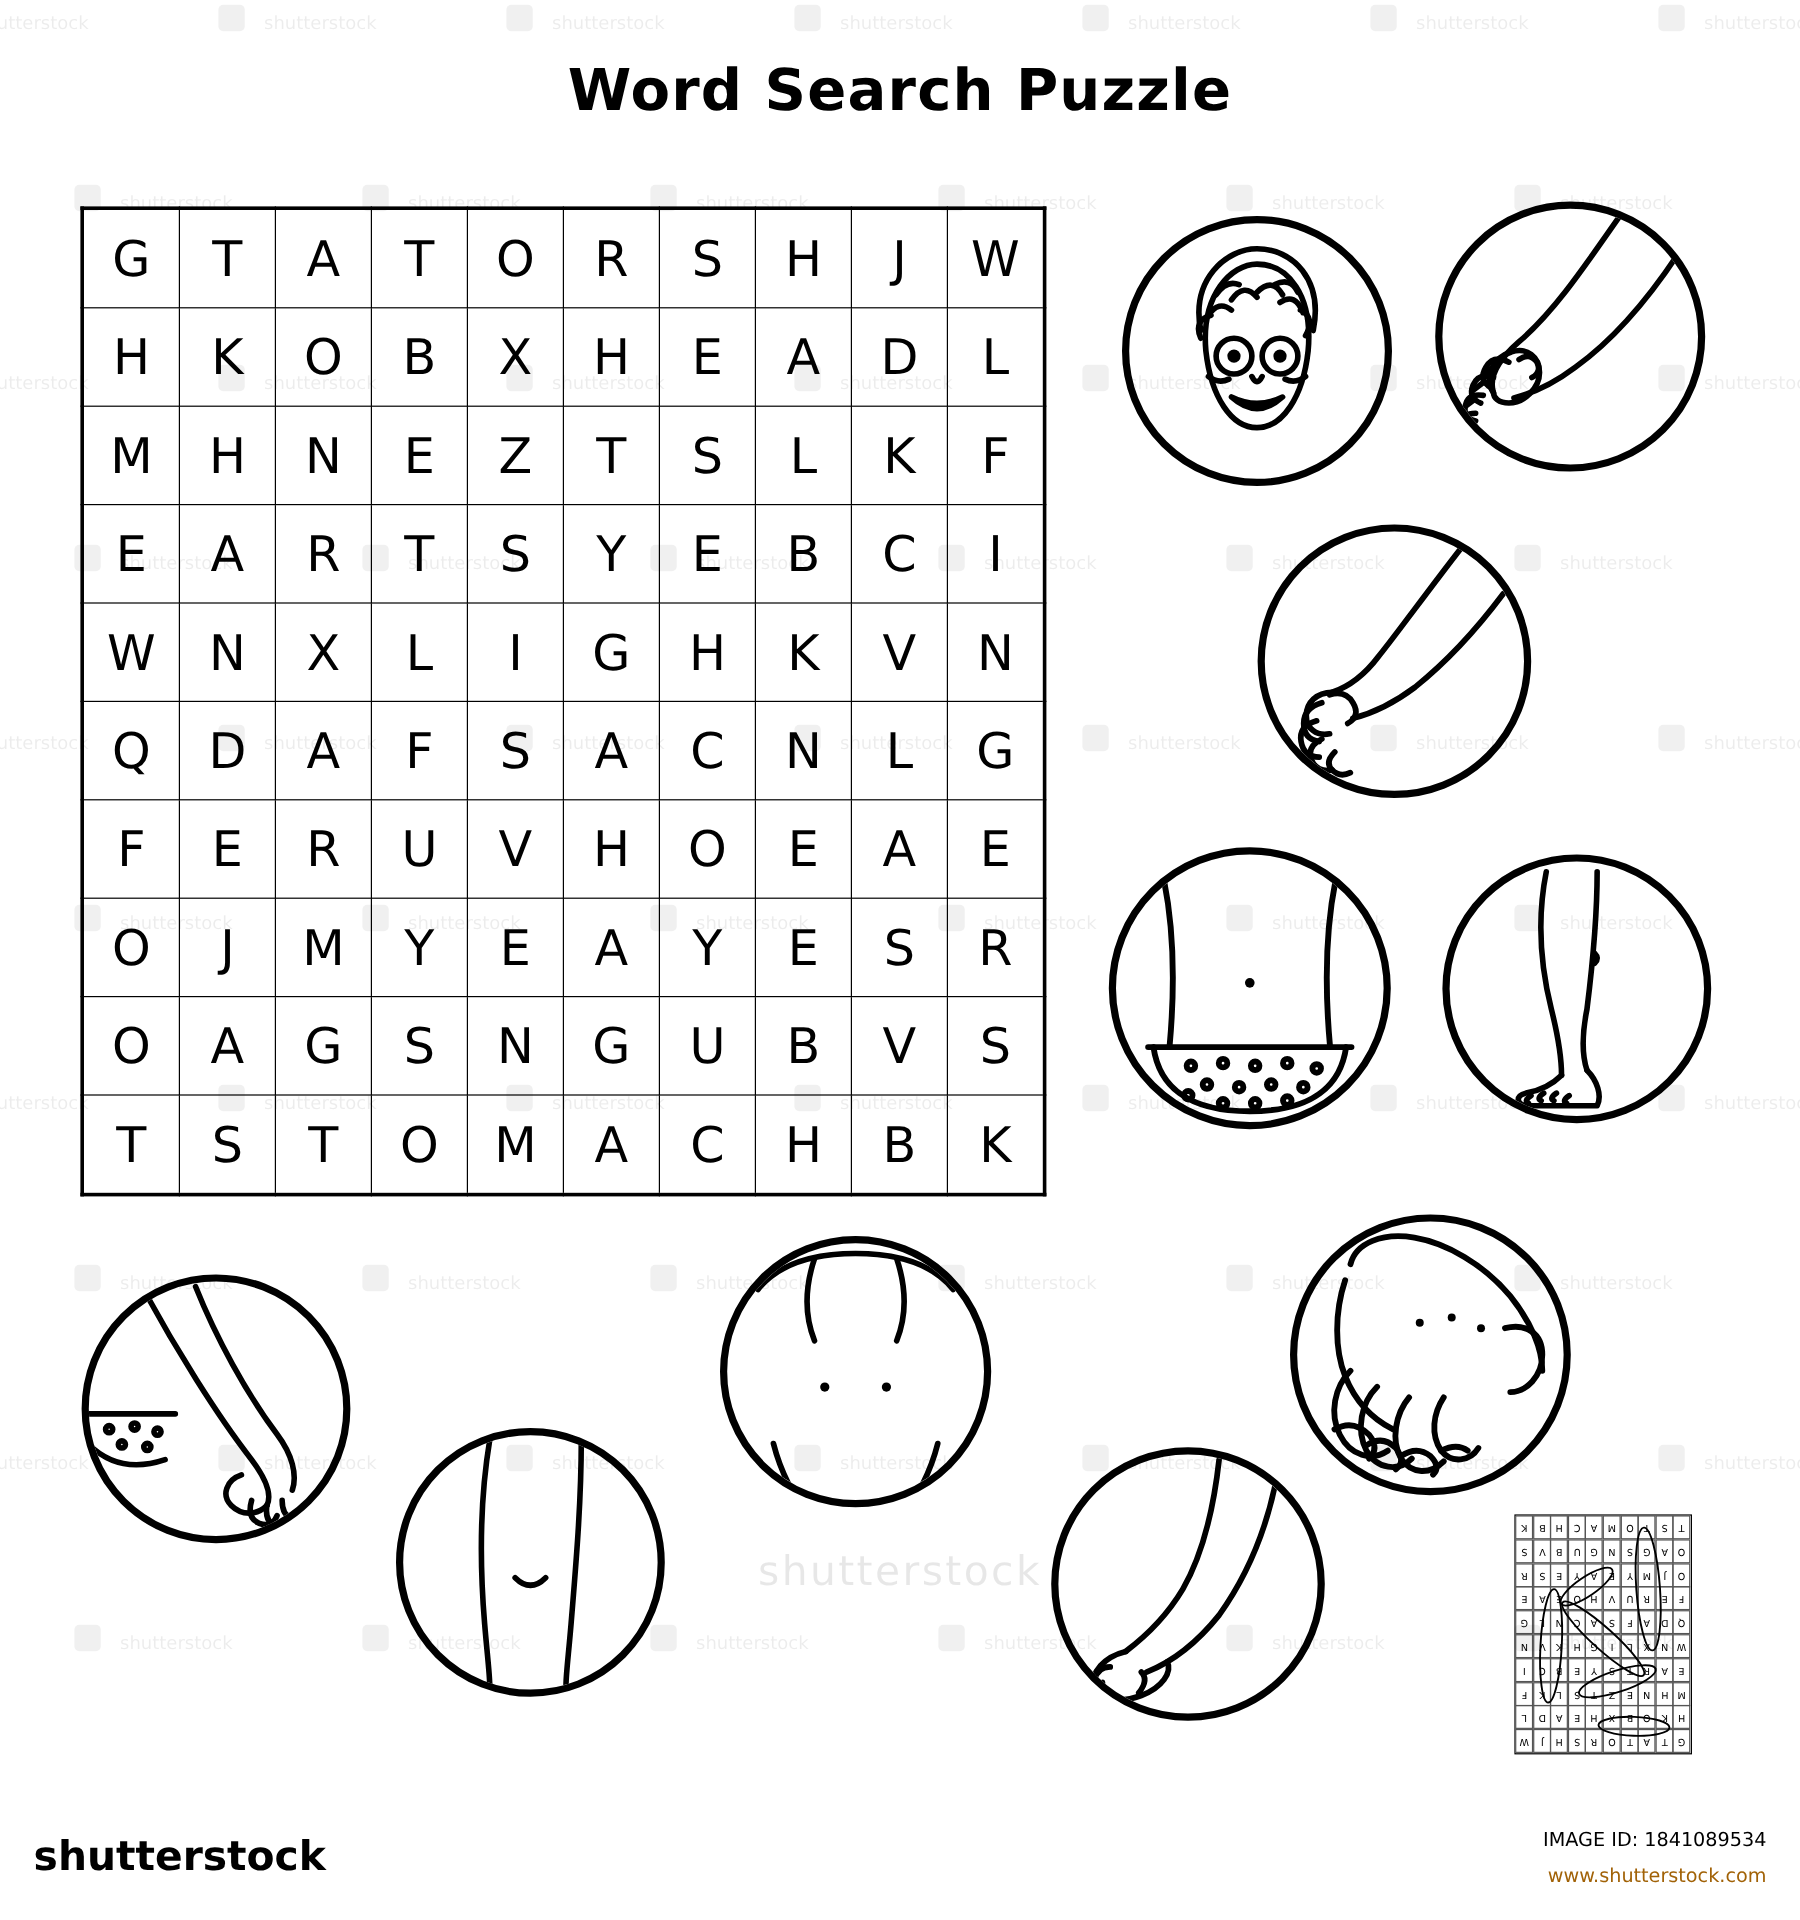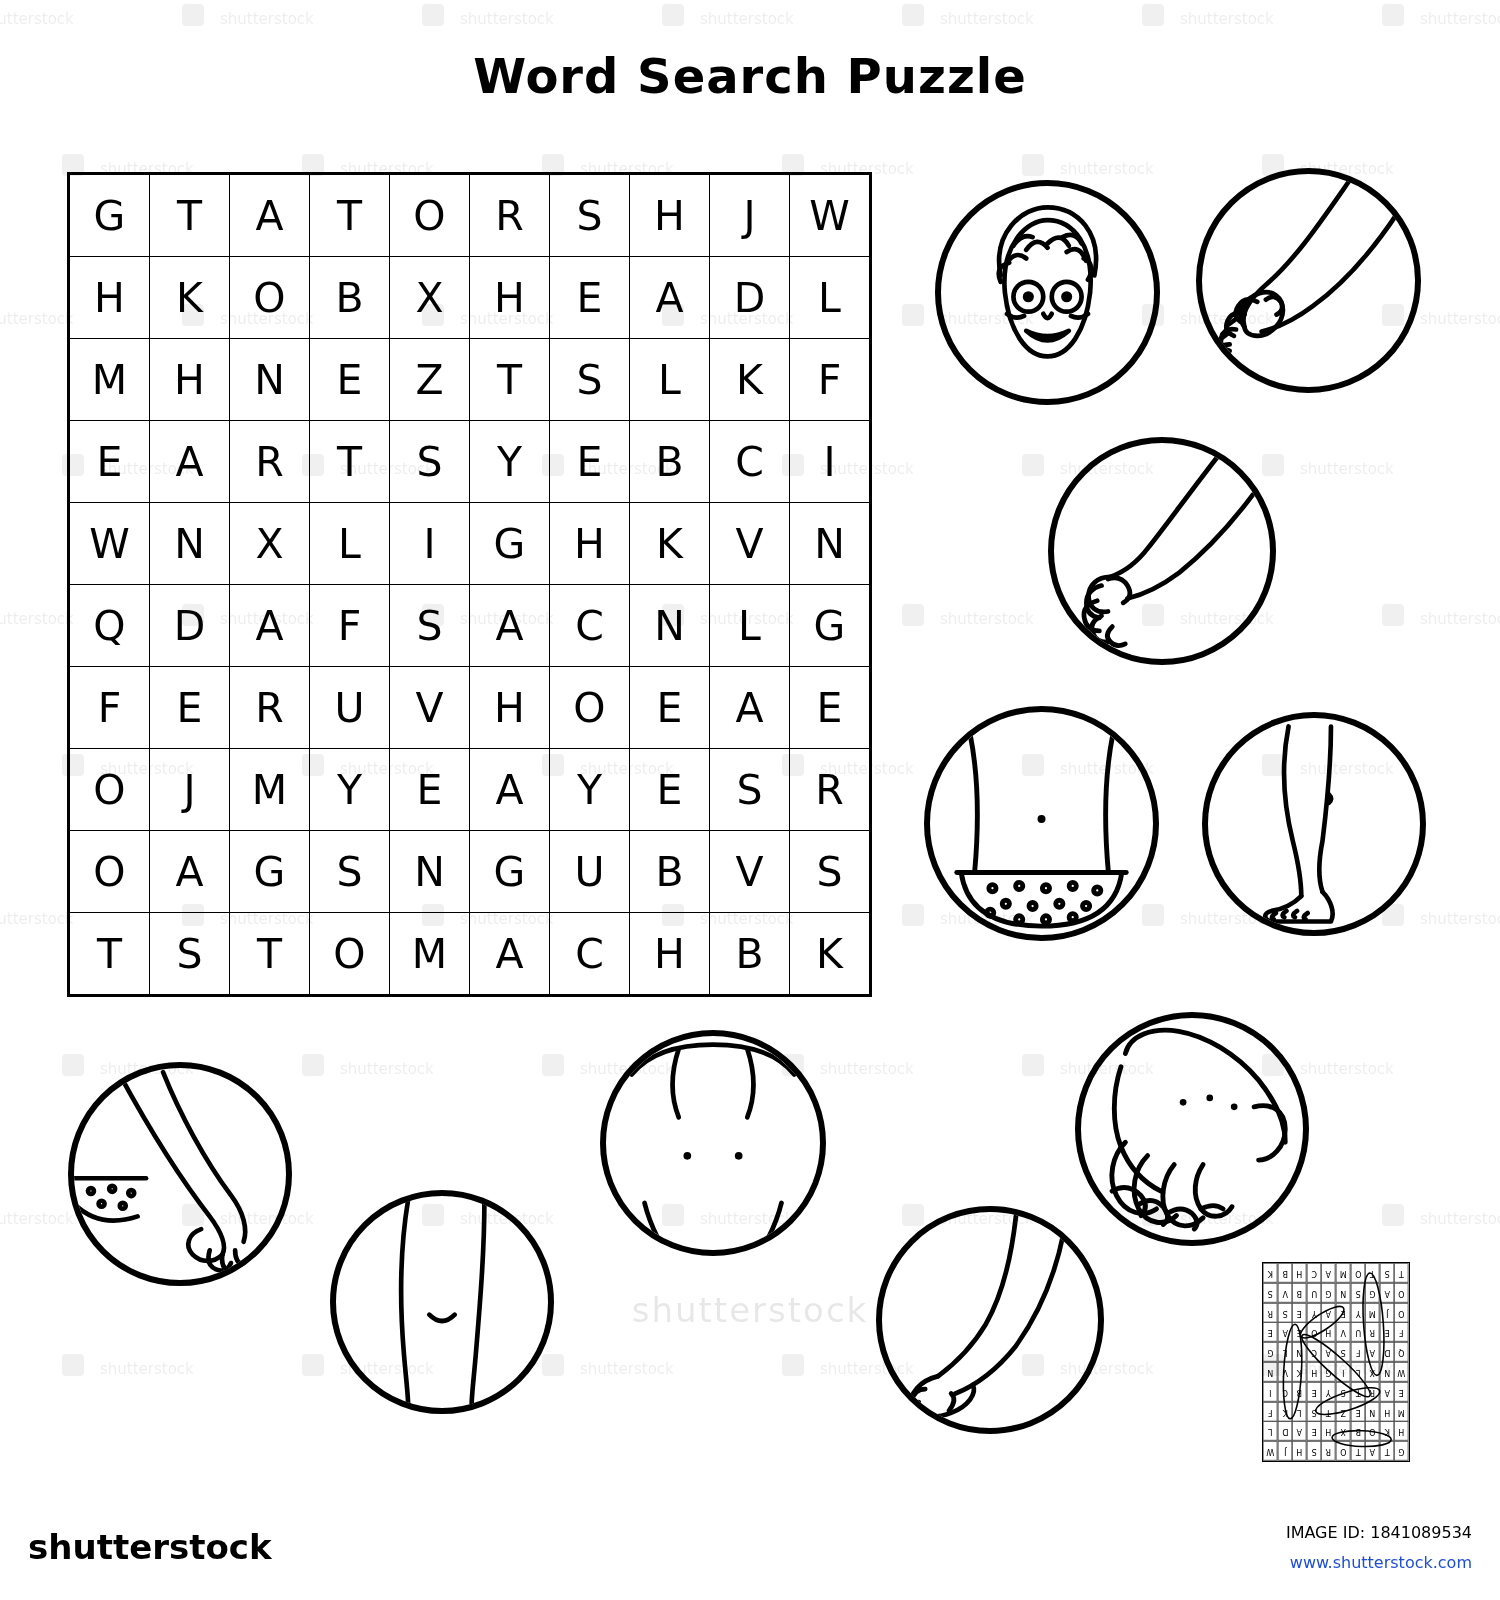--- a/index.html
+++ b/index.html
@@ -141,21 +141,21 @@
     right: 28px; top: 18px;
     font-size: 16px;
     color: #000;
     font-family: "DejaVu Sans", sans-serif;
     text-align: left;
   }
   #footer-url {
     position: absolute;
     right: 28px; top: 48px;
     font-size: 16px;
-    color: #1d4ed8;
+    color: #a16207;
     font-family: "DejaVu Sans", sans-serif;
     text-align: right;
   }
 </style>
 </head>
 <body>
 
 <div id="puzzle-title">Word Search Puzzle</div>
 
 <table id="letter-grid">

